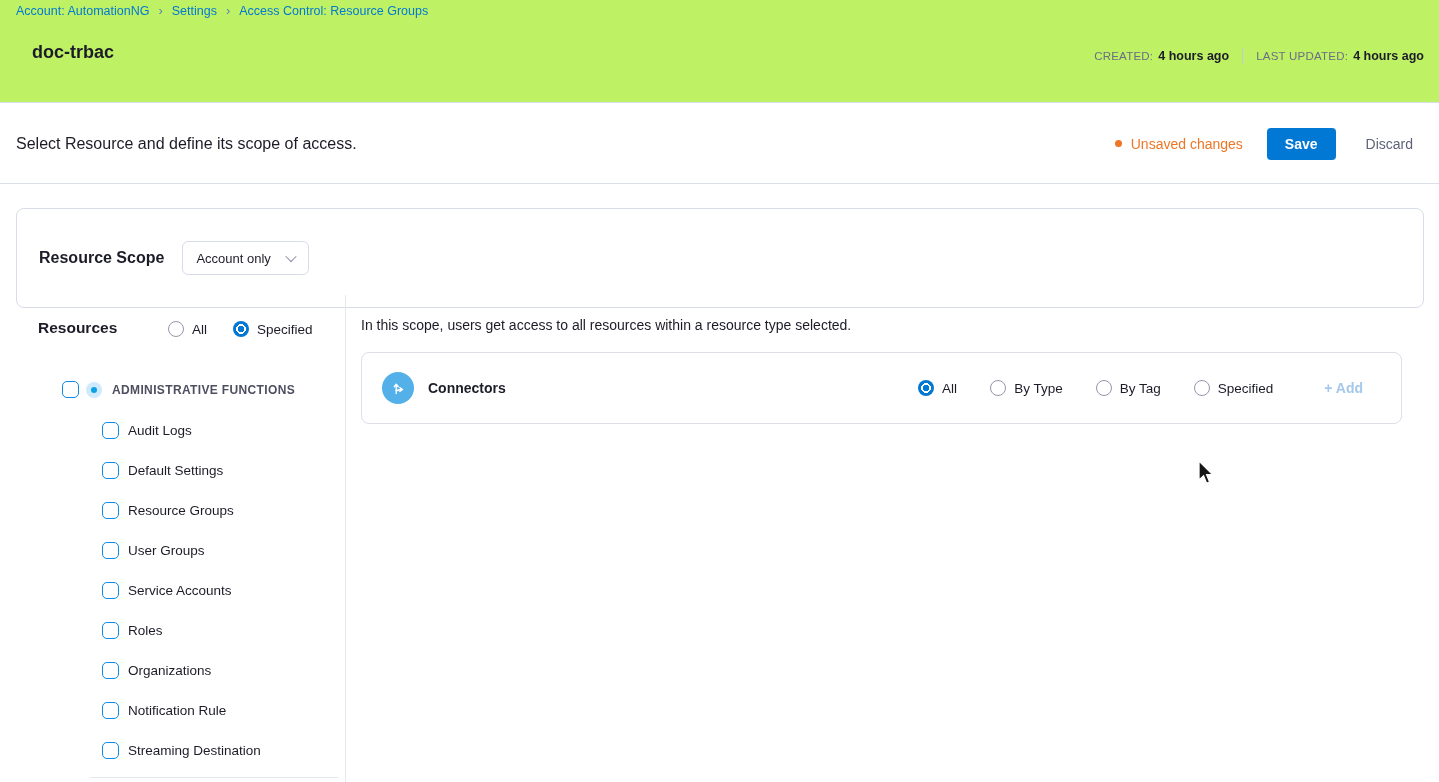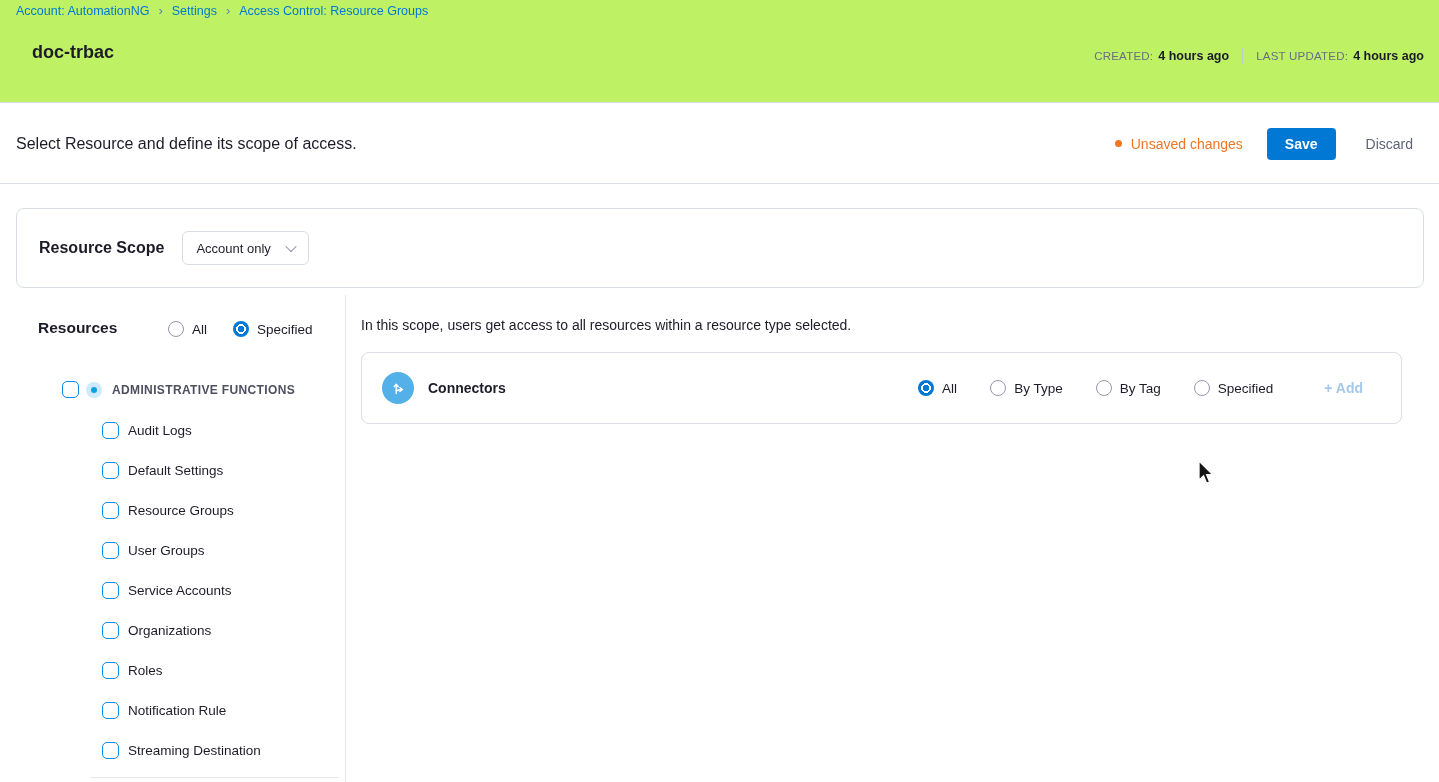--- a/index.html
+++ b/index.html
@@ -28,21 +28,21 @@
   .toolbar-desc { font-size:16px; color:#1c1c28; }
   .toolbar-right { margin-left:auto; display:flex; align-items:center; }
   .unsaved { display:flex; align-items:center; gap:9px; color:#ee7624; font-size:14px; }
   .unsaved-dot { width:7px; height:7px; border-radius:50%; background:#ee7624; }
   .save-btn { margin-left:24px; background:#0278d5; color:#fff; border:none; border-radius:4px;
     font-family:inherit; font-size:14px; font-weight:bold; padding:8px 18px; cursor:pointer; }
   .discard-btn { margin-left:20px; background:none; border:none; font-family:inherit;
     font-size:14px; font-weight:normal; color:#5f6379; cursor:pointer; padding:8px 10px; }
 
   
-  .scope-card { position:absolute; top:208px; left:16px; width:1408px; height:80px;
+  .scope-card { position:absolute; top:208px; left:16px; width:1408px; height:100px;
     border:1px solid #d8dce9; border-radius:8px; background:#fff;
     display:flex; align-items:center; padding-left:22px; }
   .scope-label { font-size:16px; font-weight:bold; color:#1c1c28; }
   .scope-select { margin-left:18px; height:34px; border:1px solid #d8dce9; border-radius:6px;
     display:flex; align-items:center; padding:0 13px; font-size:13px; color:#1c1c28;
     background:#fff; cursor:pointer; }
   .scope-select-value { margin-right:16px; }
   .chevron-down { width:8px; height:8px; border-right:1.6px solid #8b8da6; border-bottom:1.6px solid #8b8da6;
     transform:rotate(45deg) translate(-1px,-1px); }
 
@@ -163,25 +163,25 @@
     <div class="tree-item">
       <span class="checkbox"></span>
       <span class="tree-label">User Groups</span>
     </div>
     <div class="tree-item">
       <span class="checkbox"></span>
       <span class="tree-label">Service Accounts</span>
     </div>
     <div class="tree-item">
       <span class="checkbox"></span>
+      <span class="tree-label">Roles</span>
+    </div>
+    <div class="tree-item">
+      <span class="checkbox"></span>
       <span class="tree-label">Organizations</span>
-    </div>
-    <div class="tree-item">
-      <span class="checkbox"></span>
-      <span class="tree-label">Roles</span>
     </div>
     <div class="tree-item">
       <span class="checkbox"></span>
       <span class="tree-label">Notification Rule</span>
     </div>
     <div class="tree-item">
       <span class="checkbox"></span>
       <span class="tree-label">Streaming Destination</span>
     </div>
   </div>

